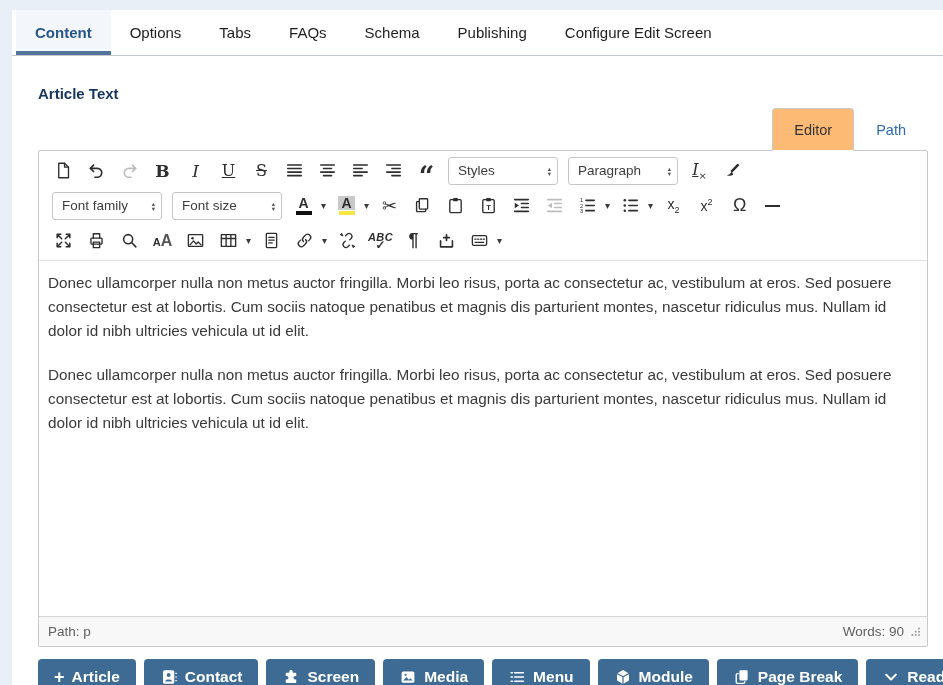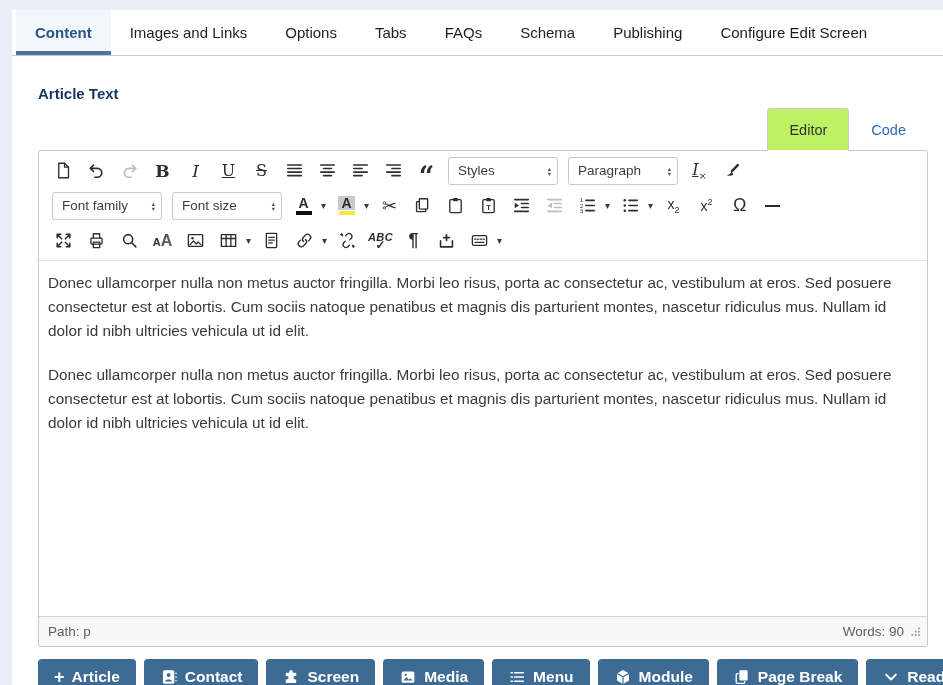--- a/index.html
+++ b/index.html
@@ -32,21 +32,21 @@
 
   .editor-head {
     display:flex; justify-content:flex-end; align-items:flex-end;
     margin:6px 15px -1px 26px; height:43px; position:relative; z-index:2;
   }
   .etab {
     padding:0 21px; height:43px; display:flex; align-items:center;
     font-size:14.5px; color:#2d6cb4; cursor:pointer; border:1px solid transparent;
   }
   .etab.active {
-    color:#333; background:#bef264; border:1px solid #c9c9c9; border-bottom:1px solid #fff;
+    color:#333; background:#fdba74; border:1px solid #c9c9c9; border-bottom:1px solid #fff;
     border-radius:4px 4px 0 0;
   }
 
   
   .editor-box { margin:0 15px 0 26px; border:1px solid #c9c9c9; border-radius:2px; background:#fff; position:relative; z-index:1; }
   .toolbar { padding:2px 8px; border-bottom:1px solid #e0e0e0; }
   .tb-row { display:flex; align-items:center; height:35px; }
   .tbtn {
     min-width:31px; height:29px; margin:0 1px; display:flex; align-items:center; justify-content:center;
     color:#2e2e2e; cursor:pointer; border-radius:3px; position:relative; flex:0 0 auto;
@@ -111,34 +111,33 @@
   .ins-btn .ic { display:flex; }
   .ins-btn .plus { font-size:18px; font-weight:bold; line-height:16px; }
 </style>
 </head>
 <body>
 
 <div class="panel">
 
   <div class="page-tabs" id="page-tabs">
       <div class="page-tab active">Content</div>
-      <div class="page-tab">Images and Links</div>
       <div class="page-tab">Options</div>
       <div class="page-tab">Tabs</div>
       <div class="page-tab">FAQs</div>
       <div class="page-tab">Schema</div>
       <div class="page-tab">Publishing</div>
       <div class="page-tab">Configure Edit Screen</div>
     </div>
 
   <div class="article-label">Article Text</div>
 
   <div class="editor-head" id="editor-tabs">
       <div class="etab active">Editor</div>
-      <div class="etab">Code</div>
+      <div class="etab">Path</div>
     </div>
 
   <div class="editor-box">
     <div class="toolbar" id="toolbar">
         <div class="tb-row">
           <div class="tbtn">
             <span style="display: flex;">
               <svg width="19" height="19" viewBox="0 0 24 24" fill="none" stroke="currentColor" stroke-width="1.7" stroke-linecap="round" stroke-linejoin="round">
                 <path d="M6 2.8h7.3l5 5V21.2H6z"></path>
                 <path d="M13.3 2.8v5h5"></path>

